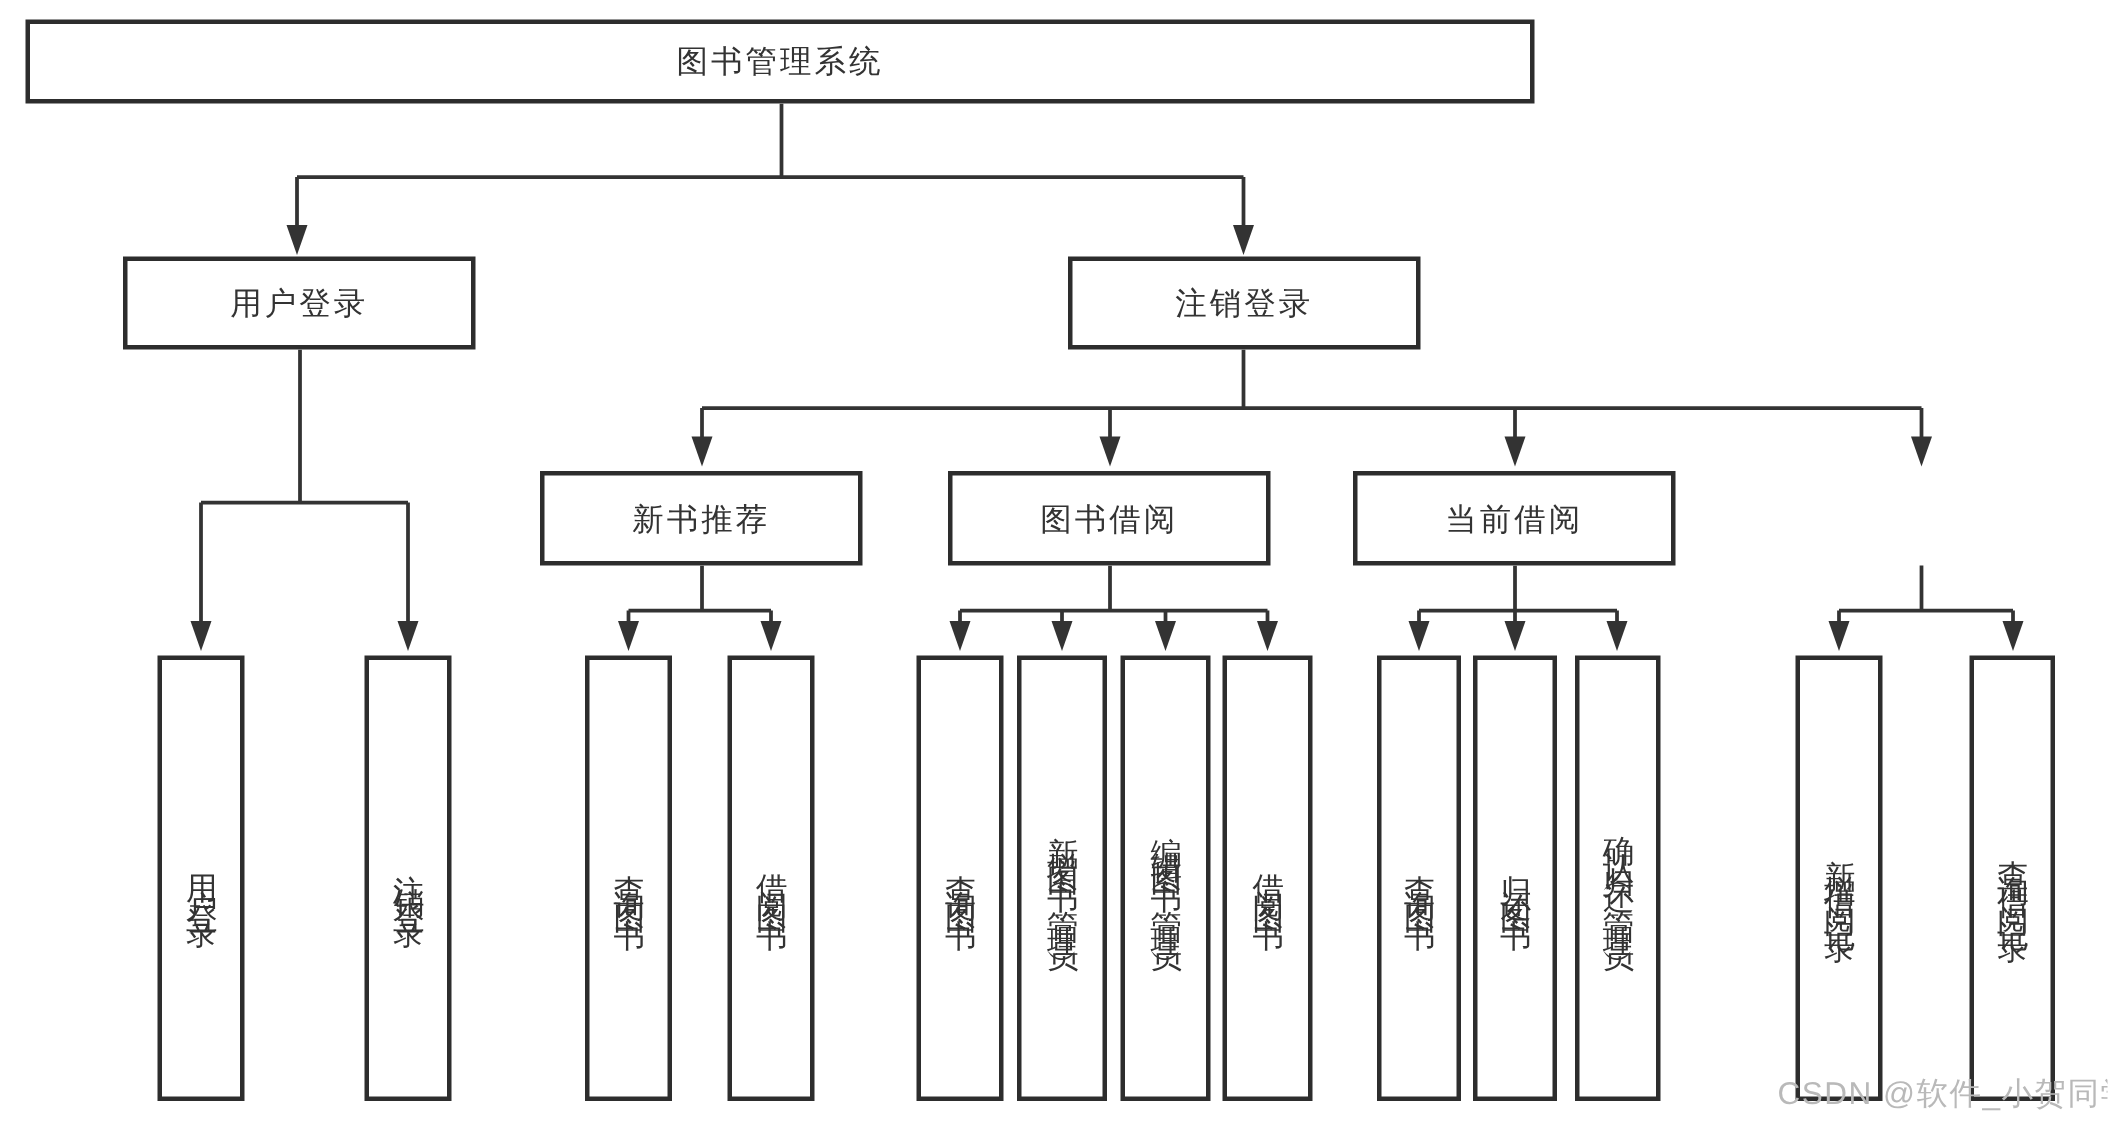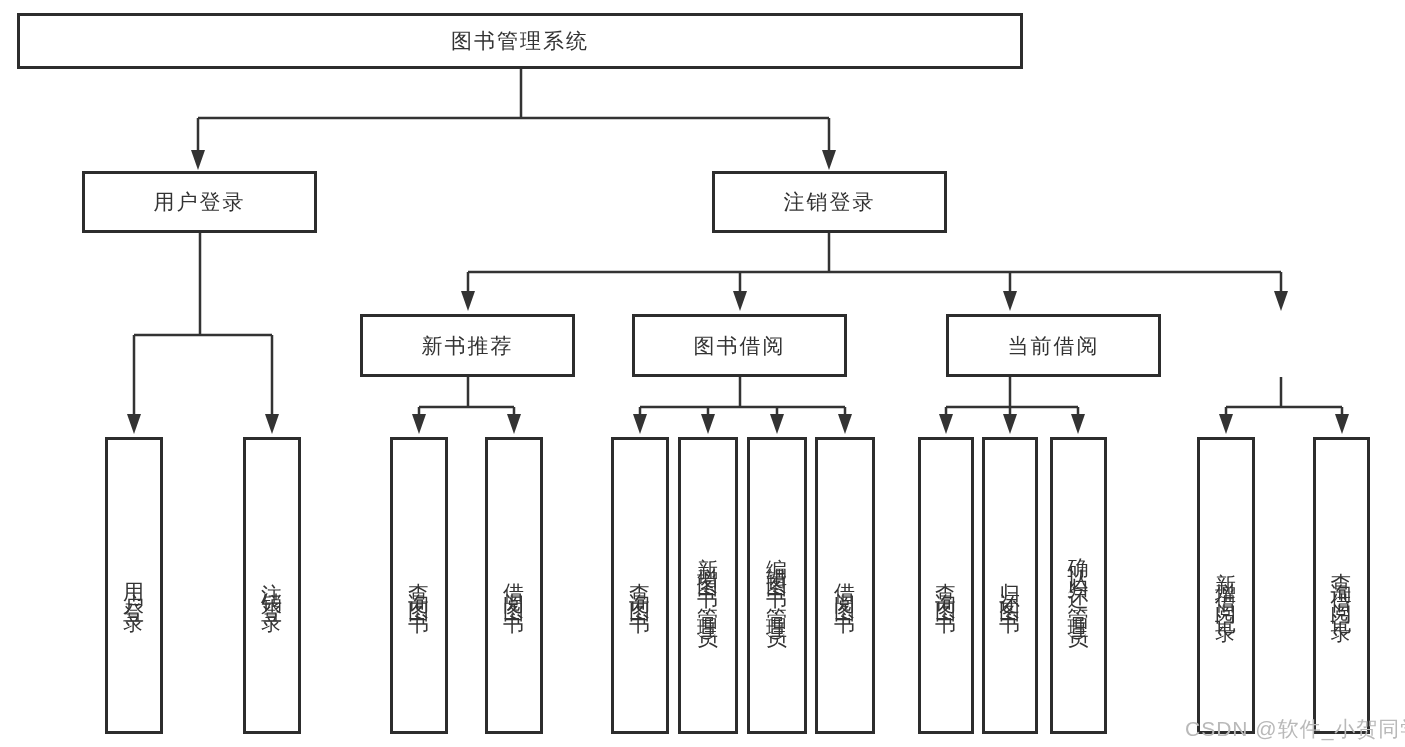--- a/index.html
+++ b/index.html
@@ -91,21 +91,21 @@
   <div class="node h" style="left:712px;top:171px;width:229px;height:56px">
     <span>注销登录</span>
   </div>
 
   <div class="node h" style="left:360px;top:314px;width:209px;height:57px">
     <span>新书推荐</span>
   </div>
   <div class="node h" style="left:632px;top:314px;width:209px;height:57px">
     <span>图书借阅</span>
   </div>
-  <div class="node h" style="left:946px;top:314px;width:209px;height:57px">
+  <div class="node h" style="left:902px;top:314px;width:209px;height:57px">
     <span>当前借阅</span>
   </div>
 
   <div class="node v" style="left:105px;top:437px;width:52px;height:291px">
     <span>用户登录</span>
   </div>
   <div class="node v" style="left:243px;top:437px;width:52px;height:291px">
     <span>注销登录</span>
   </div>
   <div class="node v" style="left:390px;top:437px;width:52px;height:291px">

